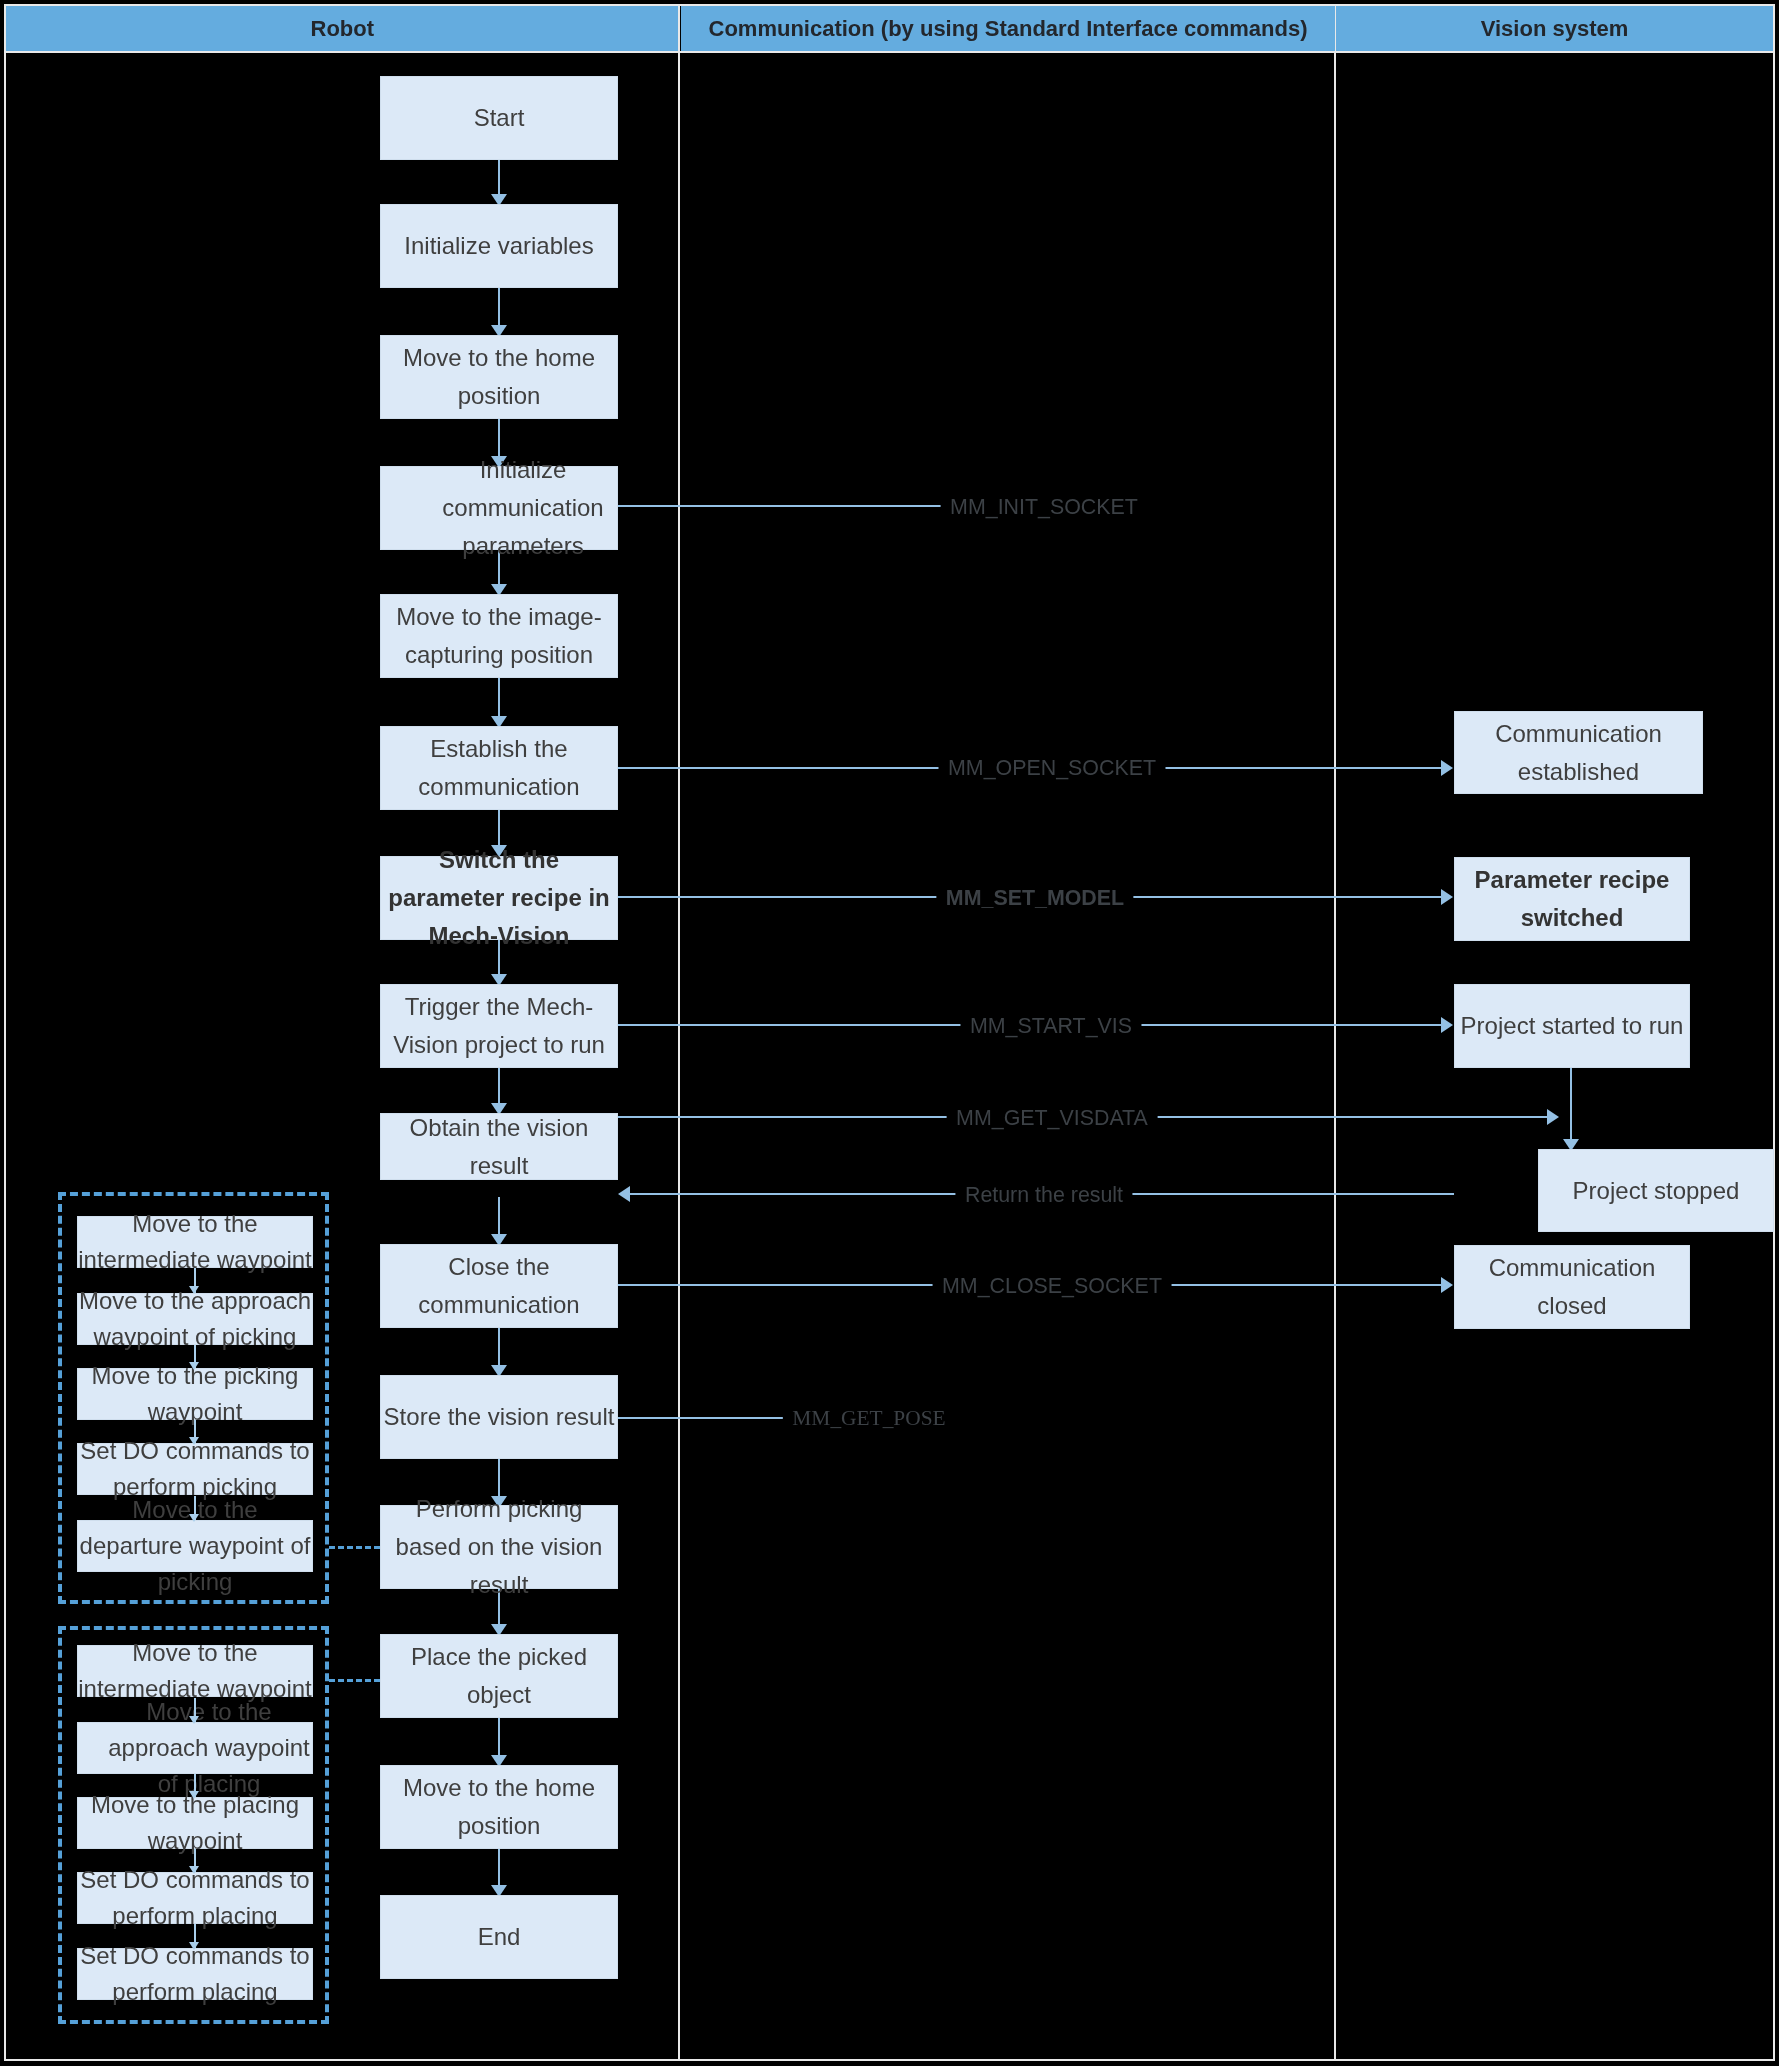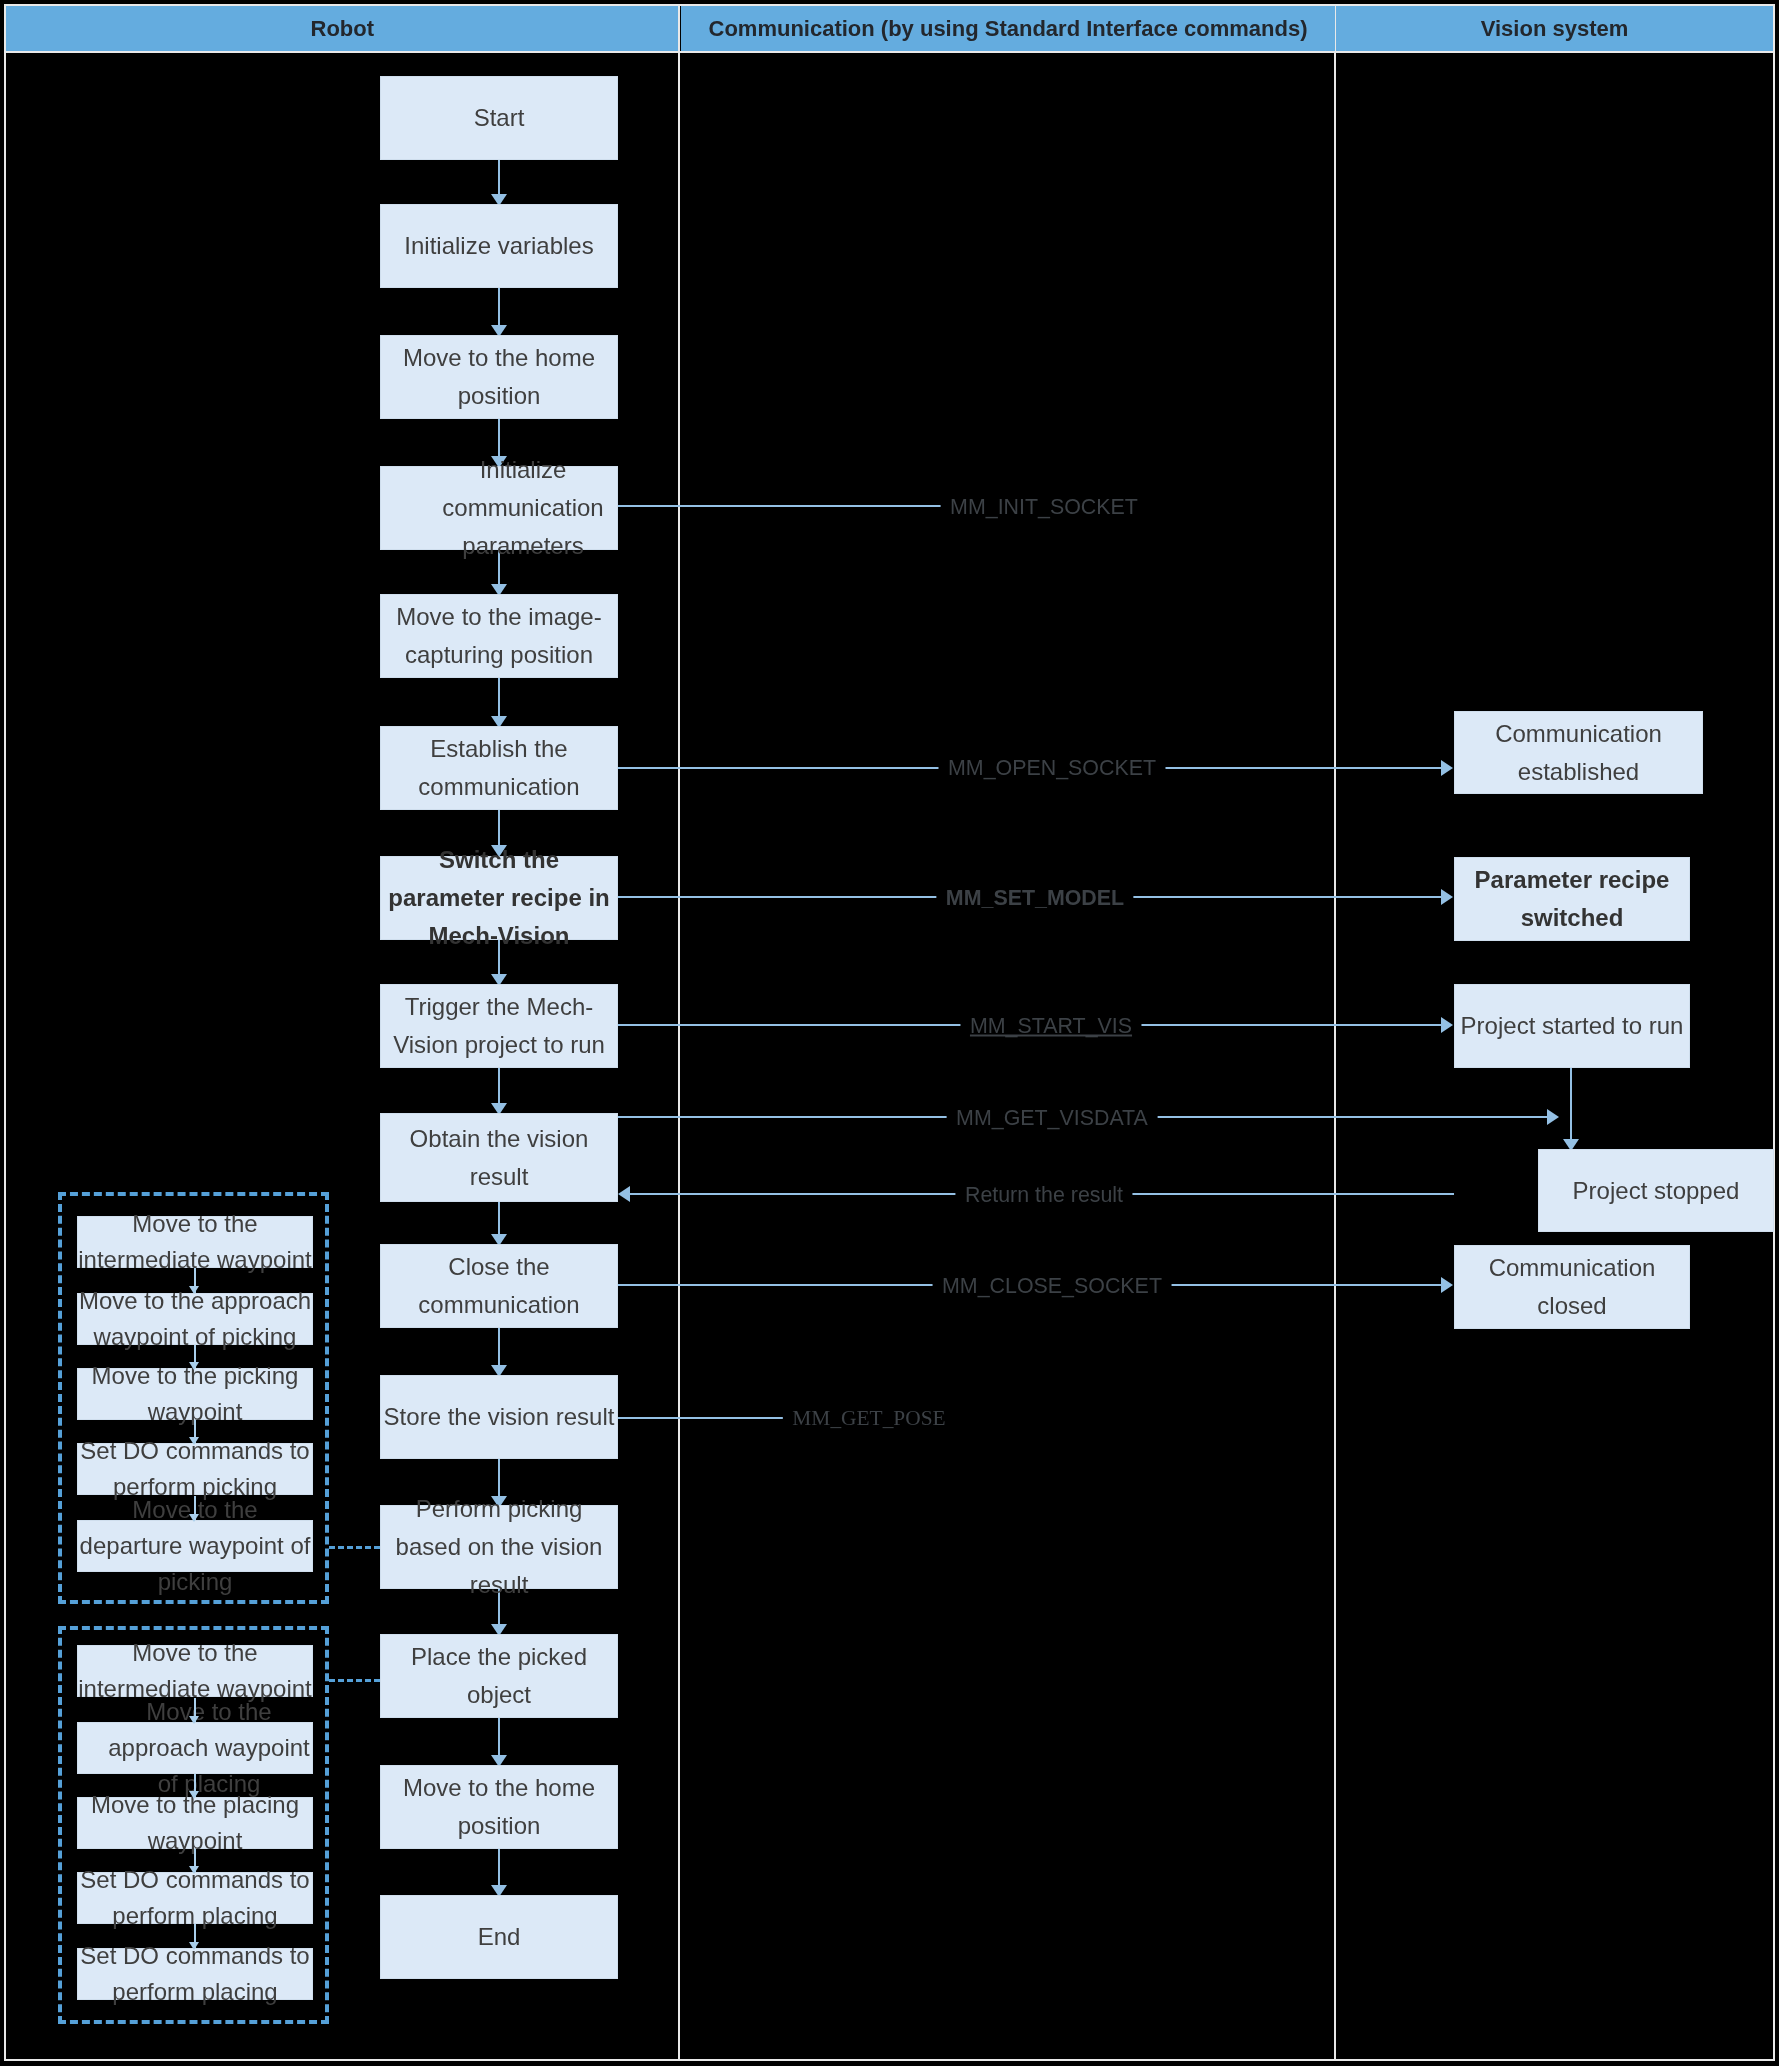--- a/index.html
+++ b/index.html
@@ -113,37 +113,37 @@
   <div class="vline small ah" style="left:194px;top:1924px;height:24px;"></div>
 
   <div class="box" style="left:380px;top:204px;height:84px;">Initialize variables</div>
   <div class="box" style="left:380px;top:76px;height:84px;">Start</div>
   <div class="box" style="left:380px;top:335px;height:84px;">Move to the home position</div>
   <div class="box" style="left:380px;top:466px;height:84px;padding-left:48px;">Initialize communication parameters</div>
   <div class="box" style="left:380px;top:594px;height:84px;">Move to the image-capturing position</div>
   <div class="box" style="left:380px;top:726px;height:84px;">Establish the communication</div>
   <div class="box bold" style="left:380px;top:856px;height:84px;">Switch the parameter recipe in Mech-Vision</div>
   <div class="box" style="left:380px;top:984px;height:84px;">Trigger the Mech-Vision project to run</div>
-  <div class="box" style="left:380px;top:1113px;height:89px;text-align:center;">Obtain the vision result</div>
+  <div class="box" style="left:380px;top:1113px;height:67px;text-align:center;">Obtain the vision result</div>
   <div class="box" style="left:380px;top:1244px;height:84px;">Close the communication</div>
   <div class="box" style="left:380px;top:1375px;height:84px;">Store the vision result</div>
   <div class="box" style="left:380px;top:1505px;height:84px;">Perform picking based on the vision result</div>
   <div class="box" style="left:380px;top:1634px;height:84px;">Place the picked object</div>
   <div class="box" style="left:380px;top:1765px;height:84px;">Move to the home position</div>
   <div class="box" style="left:380px;top:1895px;height:84px;">End</div>
 
   <div class="box" style="left:1454px;width:249px;top:711px;height:83px;">Communication established</div>
   <div class="box bold" style="left:1454px;width:236px;top:857px;height:84px;">Parameter recipe switched</div>
   <div class="box" style="left:1454px;width:236px;top:984px;height:84px;">Project started to run</div>
   <div class="box" style="left:1538px;width:236px;top:1149px;height:83px;">Project stopped</div>
   <div class="box" style="left:1454px;width:236px;top:1245px;height:84px;">Communication closed</div>
 
   <div class="clabel" style="left:1044px;top:507px;">MM_INIT_SOCKET</div>
   <div class="clabel" style="left:1052px;top:768px;">MM_OPEN_SOCKET</div>
   <div class="clabel bold" style="left:1035px;top:898px;">MM_SET_MODEL</div>
-  <div class="clabel" style="left:1051px;top:1026px;text-decoration:underline;">MM_START_VIS</div>
+  <div class="clabel" style="left:1051px;top:1026px;">MM_START_VIS</div>
   <div class="clabel" style="left:1052px;top:1118px;">MM_GET_VISDATA</div>
   <div class="clabel" style="left:1044px;top:1195px;">Return the result</div>
   <div class="clabel" style="left:1052px;top:1286px;">MM_CLOSE_SOCKET</div>
   <div class="clabel" style="left:869px;top:1418px;font-family:Liberation Serif, serif;">MM_GET_POSE</div>
 
 </div>
 
 
 </body></html>

